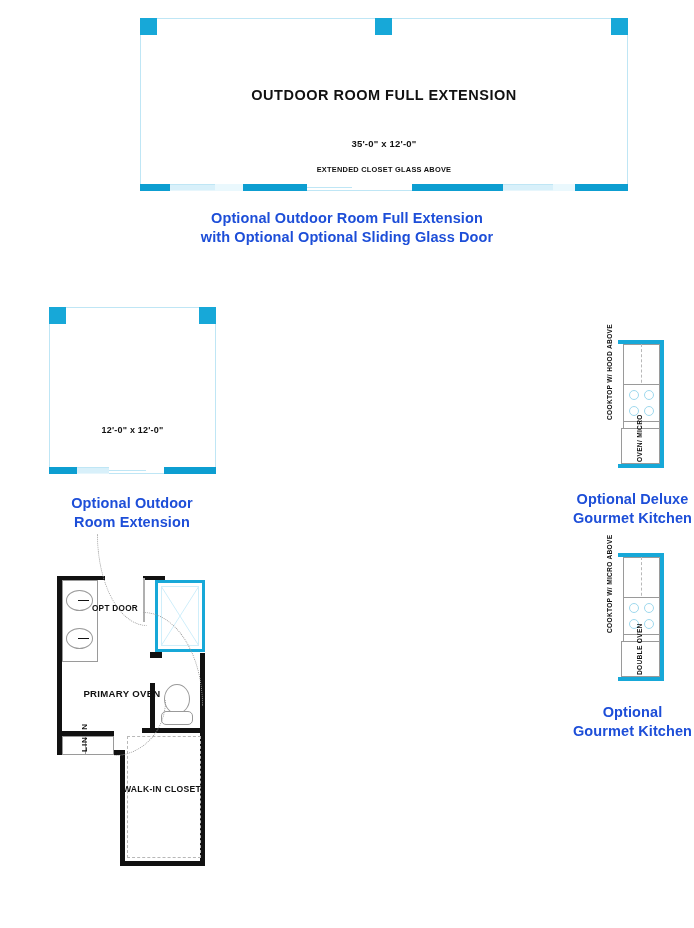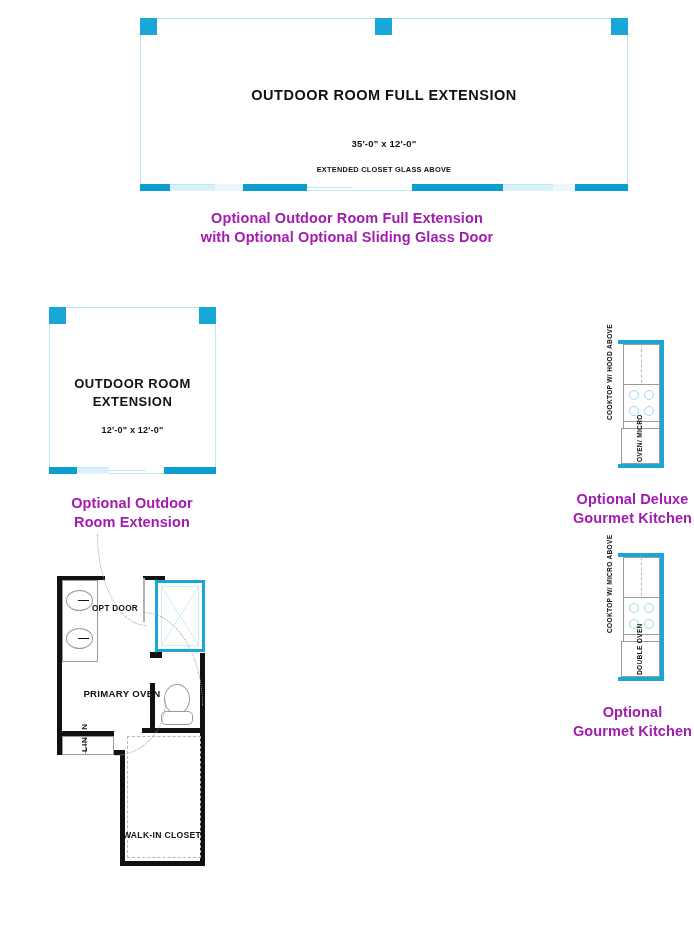--- a/index.html
+++ b/index.html
@@ -9,21 +9,21 @@
     color:#1a1a1a;position:relative;overflow:hidden;
   }
   .stage{position:absolute;inset:0;}
   .abs{position:absolute;}
 
   
   .caption{
     position:absolute;text-align:center;
     font-family:"Liberation Sans", sans-serif;
     font-size:14.5px;font-weight:600;line-height:1.32;
-    color:#a21caf;letter-spacing:.1px;white-space:nowrap;
+    color:#1d4ed8;letter-spacing:.1px;white-space:nowrap;
   }
   .caption .ln{display:block;}
 
   
   #plan-full{left:140px;top:18px;width:488px;height:173px;}
   .room-box{position:absolute;inset:0;border:1px solid #bfe6f5;background:#fff;box-sizing:border-box;}
   .post{position:absolute;background:#17a8d8;width:17px;height:17px;}
   .wall-seg{position:absolute;height:7px;background:#0d9ed1;}
   .wall-seg.glass{background:#d8f0fa;border-top:1px solid #bfe6f5;border-bottom:1px solid #e7f6fc;height:7px;box-sizing:border-box;}
   .wall-seg.glass2{background:#eaf8fd;}
@@ -121,25 +121,20 @@
 
     <div class="post" style="left:0px;top:0px;"></div>
     <div class="post" style="left:150px;top:0px;"></div>
 
     <div class="wall-seg" style="left:0px;top:160px;width:28px;"></div>
     <div class="wall-seg glass" style="left:28px;top:160px;width:32px;"></div>
     <div class="thin-line" style="left:60px;top:163px;width:37px;"></div>
     <div class="thin-line" style="left:97px;top:166px;width:18px;"></div>
     <div class="wall-seg" style="left:115px;top:160px;width:52px;"></div>
 
-    <div class="room-title" style="top:68px;">
-      <span class="ln">OUTDOOR</span>
-      <span class="ln">ROOM</span>
-      <span class="ln">EXTENSION</span>
-    </div>
     <div class="room-dims" style="top:118px;">12'-0" x 12'-0"</div>
   </div>
 
   <div class="caption" style="left:0px;top:494px;width:264px;">
     <span class="ln">Optional Outdoor</span>
     <span class="ln">Room Extension</span>
   </div>
 
   <div class="abs" id="plan-bath">
 
@@ -192,21 +187,21 @@
 
     <div class="wallB" style="left:5px;top:155px;width:52px;height:5px;"></div>
     <div class="fixture" style="left:5px;top:160px;width:24px;height:19px;"></div>
     <div class="fixture" style="left:28px;top:160px;width:29px;height:19px;"></div>
     <div class="lbl-v" style="left:23px;top:176px;">LINEN</div>
     <div class="arc" style="left:57px;top:124px;width:50px;height:54px;
          border-color:transparent;border-right-color:#9a9a9a;border-bottom-color:#9a9a9a;
          border-radius:0 0 100% 0;"></div>
 
     <div class="dash-box" style="left:70px;top:160px;width:74px;height:122px;"></div>
-    <div class="lbl" style="left:62px;top:208px;width:86px;font-size:8.6px;margin-top:46px;">
+    <div class="lbl" style="left:62px;top:208px;width:86px;font-size:8.6px;">
       <span class="ln">WALK-IN</span>
       <span class="ln">CLOSET</span>
     </div>
   </div>
 
 
   <div class="kitchen" style="left:618px;top:340px;width:46px;height:128px;">
     <div class="kwall" style="left:0px;top:0px;width:46px;height:4px;"></div>
     <div class="kwall" style="left:42px;top:0px;width:4px;height:128px;"></div>
     <div class="kwall" style="left:0px;top:124px;width:46px;height:4px;"></div>

